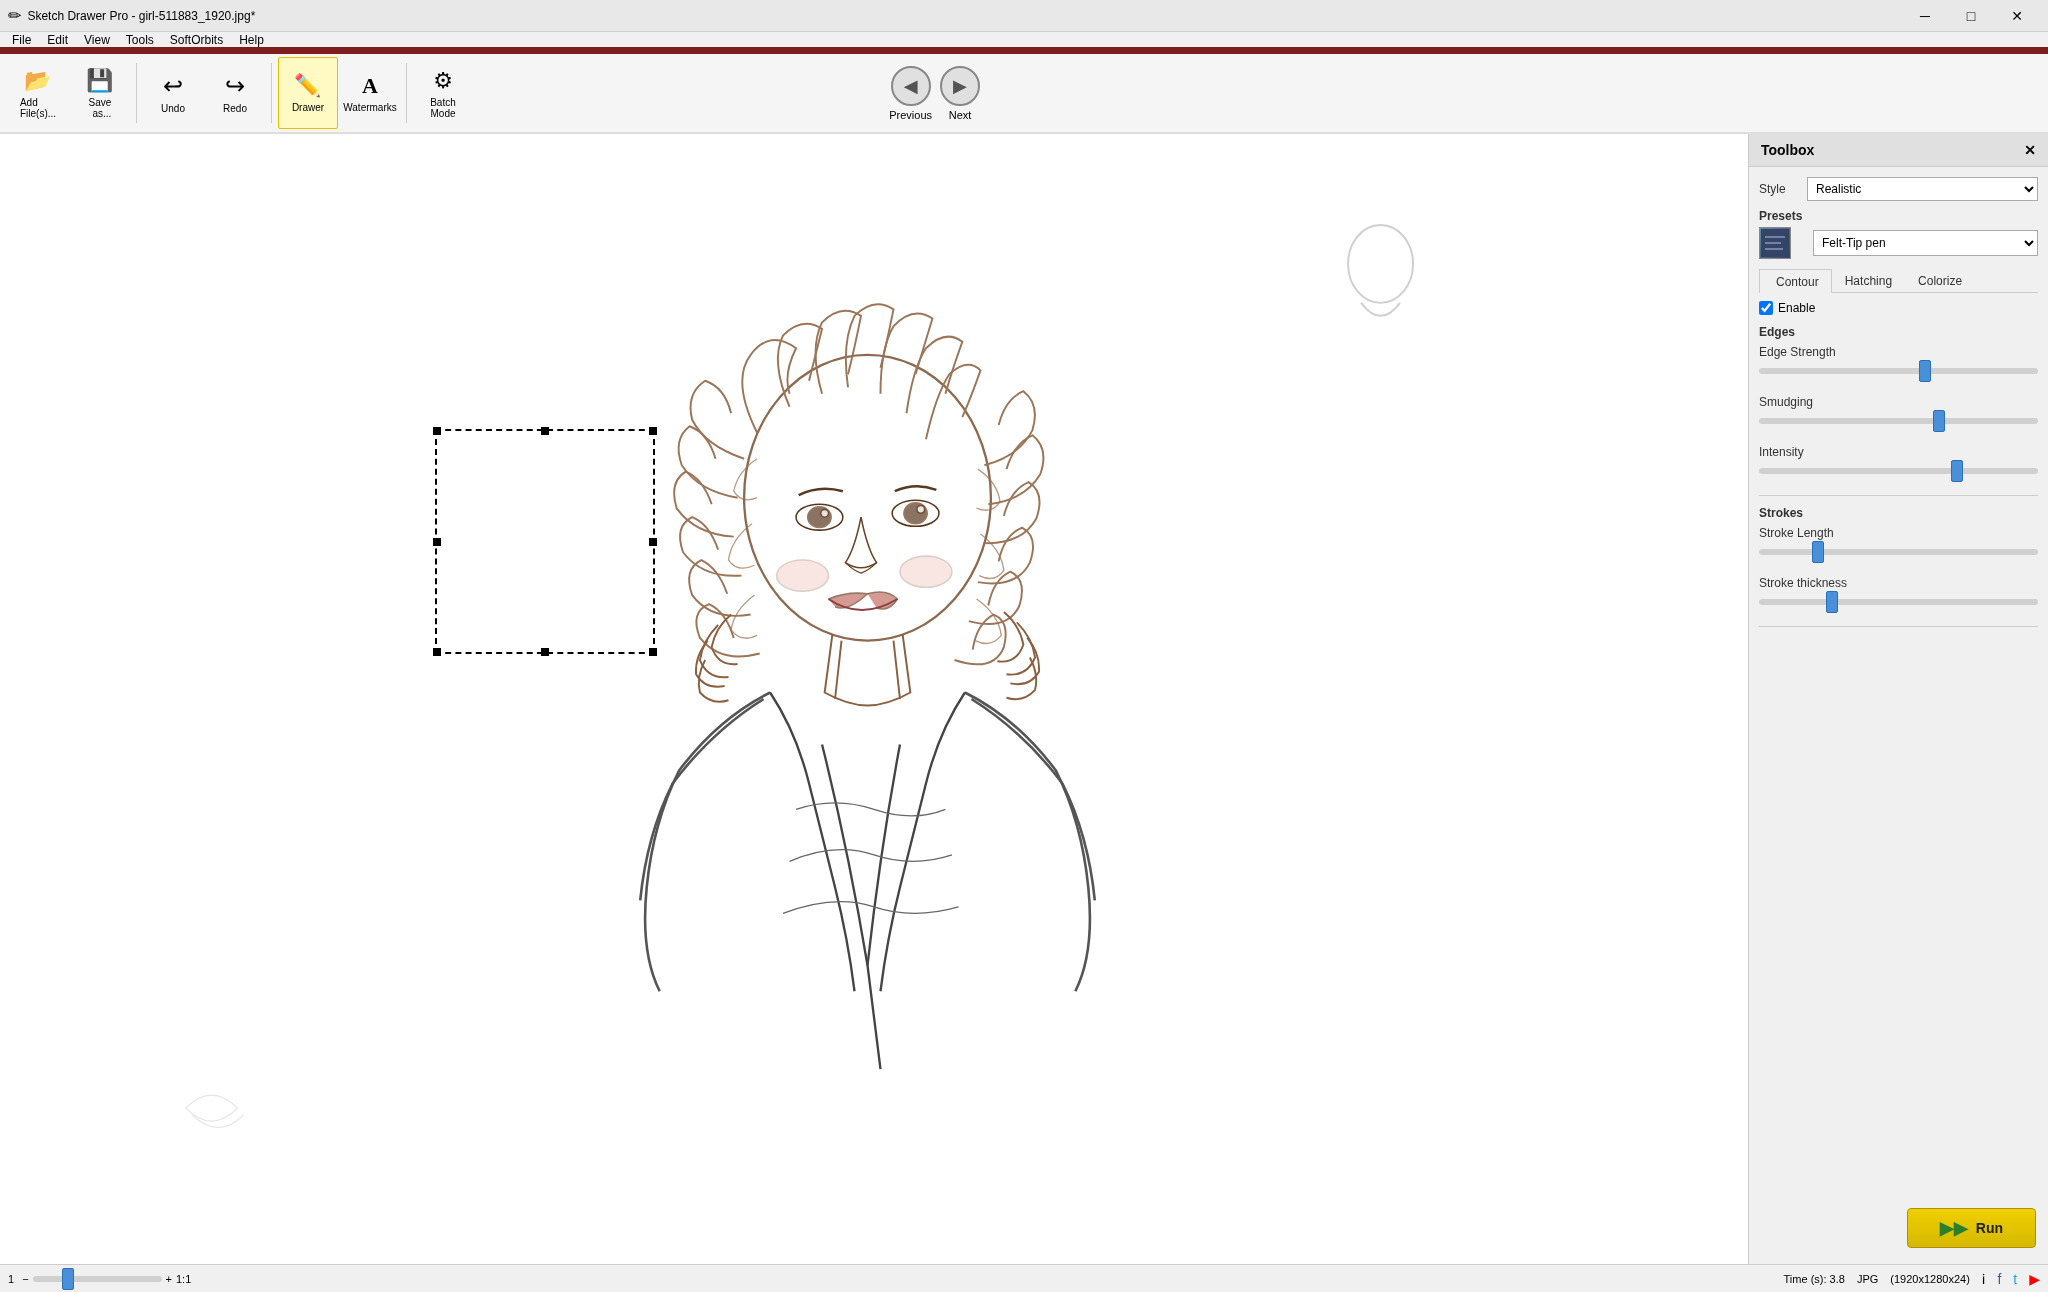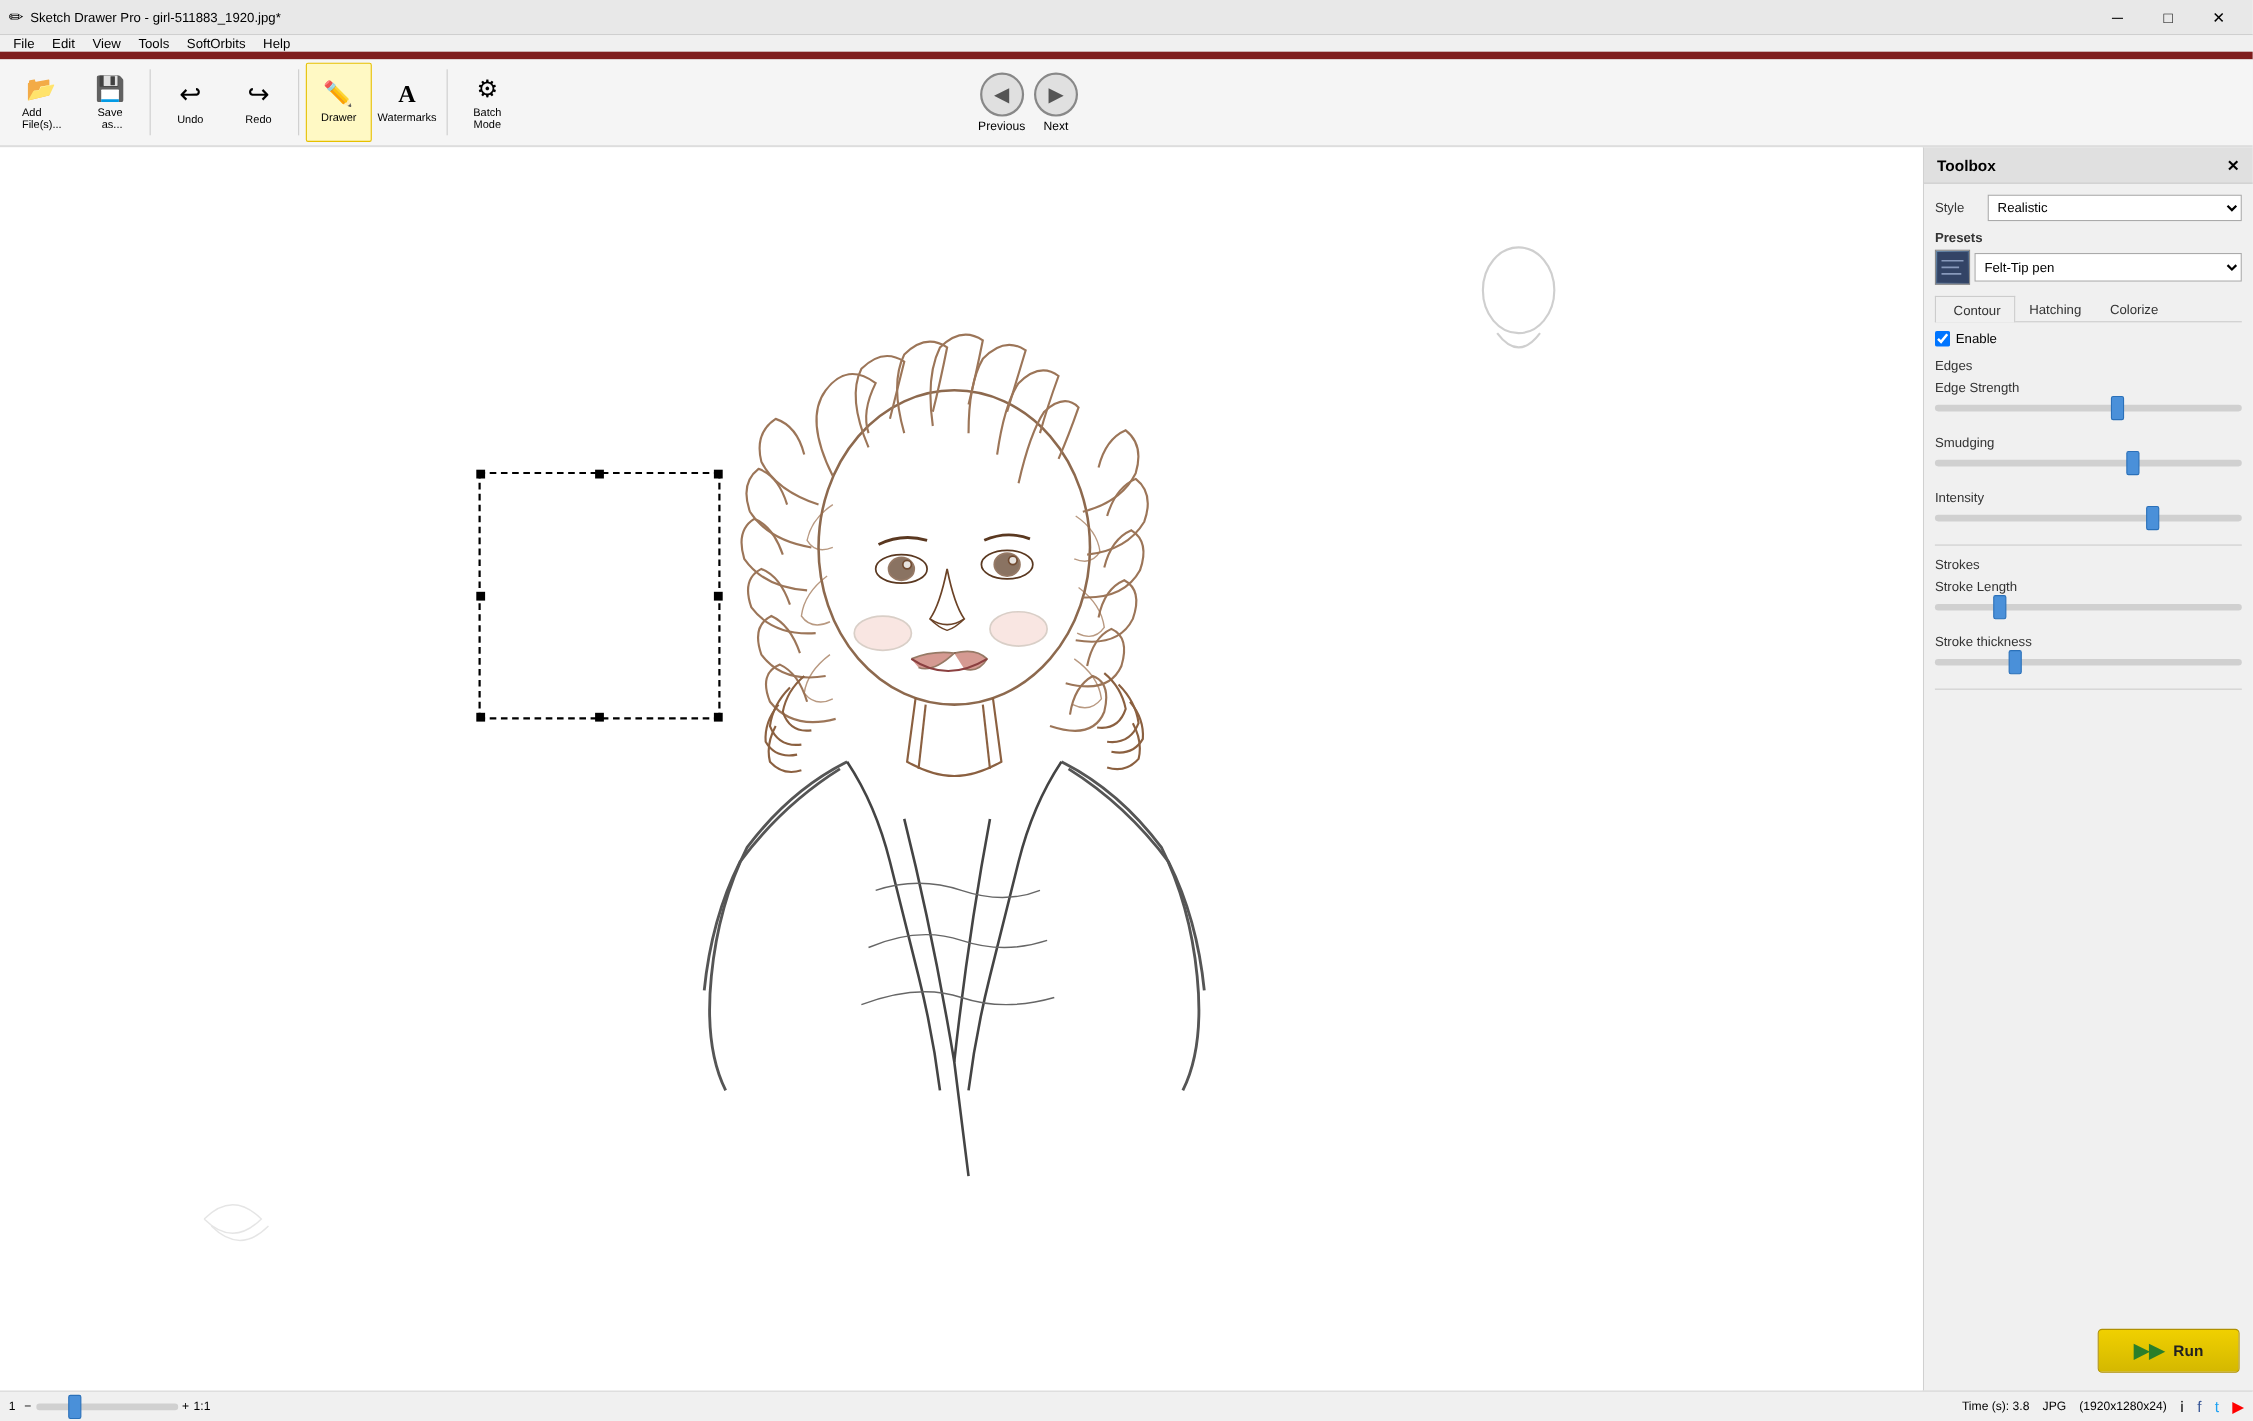--- a/index.html
+++ b/index.html
@@ -164,21 +164,21 @@
     .style-select {
       flex: 1;
       height: 24px;
       border: 1px solid #aaa;
       background: white;
       font-size: 12px;
       padding: 0 4px;
     }
 
     .presets-label { font-size: 12px; font-weight: bold; margin-bottom: 4px; color: #333; }
-    .presets-row { display: flex; align-items: center; gap: 4px; margin-bottom: 10px; }
+    .presets-row { display: flex; align-items: center; gap: 22px; margin-bottom: 10px; }
     .presets-icon {
       width: 32px; height: 32px;
       background: linear-gradient(135deg, #6688aa, #334466);
       border: 1px solid #888;
       display: flex; align-items: center; justify-content: center;
       color: white; font-size: 10px;
     }
     .presets-select {
       flex: 1; height: 26px;
       border: 1px solid #aaa;
@@ -198,21 +198,21 @@
       background: transparent;
       color: #333;
     }
     .tab.active { background: #f0f0f0; border-color: #ccc; border-bottom-color: #f0f0f0; margin-bottom: -1px; padding-left: 16px; }
 
     
     .enable-row { display: flex; align-items: center; gap: 5px; margin-bottom: 10px; }
     .enable-check { width: 14px; height: 14px; }
 
     
-    .section-label { font-size: 12px; font-weight: normal; color: #333; margin-bottom: 6px; }
+    .section-label { font-size: 12px; font-weight: bold; color: #333; margin-bottom: 6px; }
 
     
     .slider-group { margin-bottom: 12px; }
     .slider-label { font-size: 12px; color: #333; margin-bottom: 3px; }
     input[type=range] {
       width: 100%;
       height: 18px;
       -webkit-appearance: none;
       background: transparent;
     }

